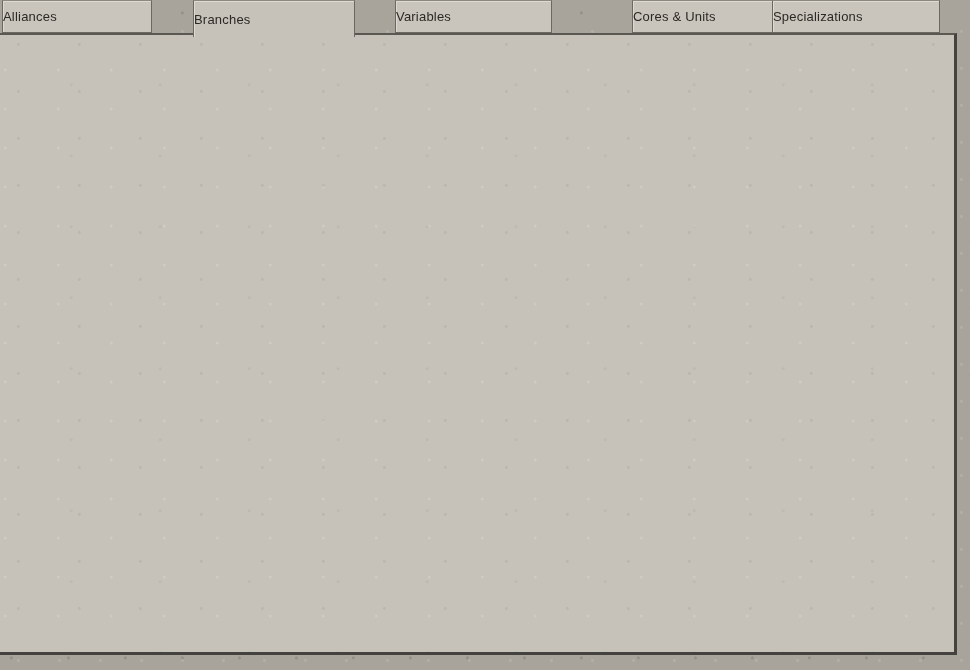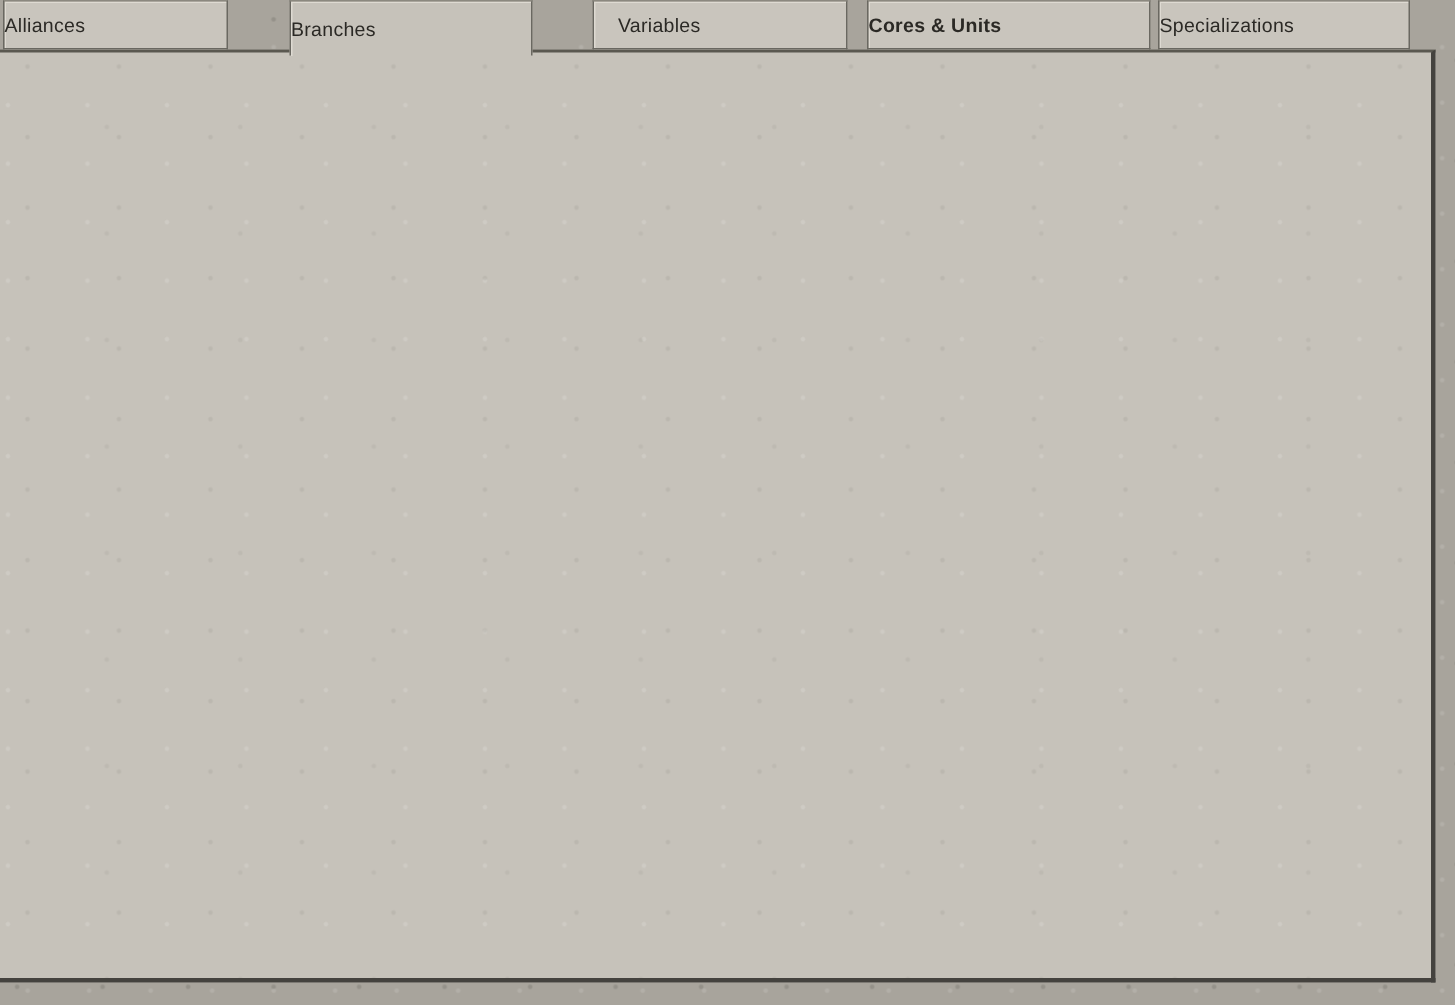--- a/index.html
+++ b/index.html
@@ -131,24 +131,24 @@
 <body>
 
 <div class="panel"></div>
 
 <div class="tab" style="left:2px; width:150px;">
     <span>Alliances</span>
   </div>
 <div class="tab selected" style="left:193px; width:162px;">
     <span>Branches</span>
   </div>
-<div class="tab" style="left:395px; width:170px;padding-left:16px;">
+<div class="tab" style="left:395px; width:157px;">
     <span>Variables</span>
   </div>
-<div class="tab" style="left:578px; width:189px;font-weight:bold;">
+<div class="tab" style="left:632px; width:189px;">
     <span>Cores &amp; Units</span>
   </div>
 <div class="tab" style="left:772px; width:168px;">
     <span>Specializations</span>
   </div>
 
 <div class="side-item" style="top:80px;">
   <span class="check hatch unchecked"></span>
   <span class="del-x">✖</span>
   <div class="label-wrap">

